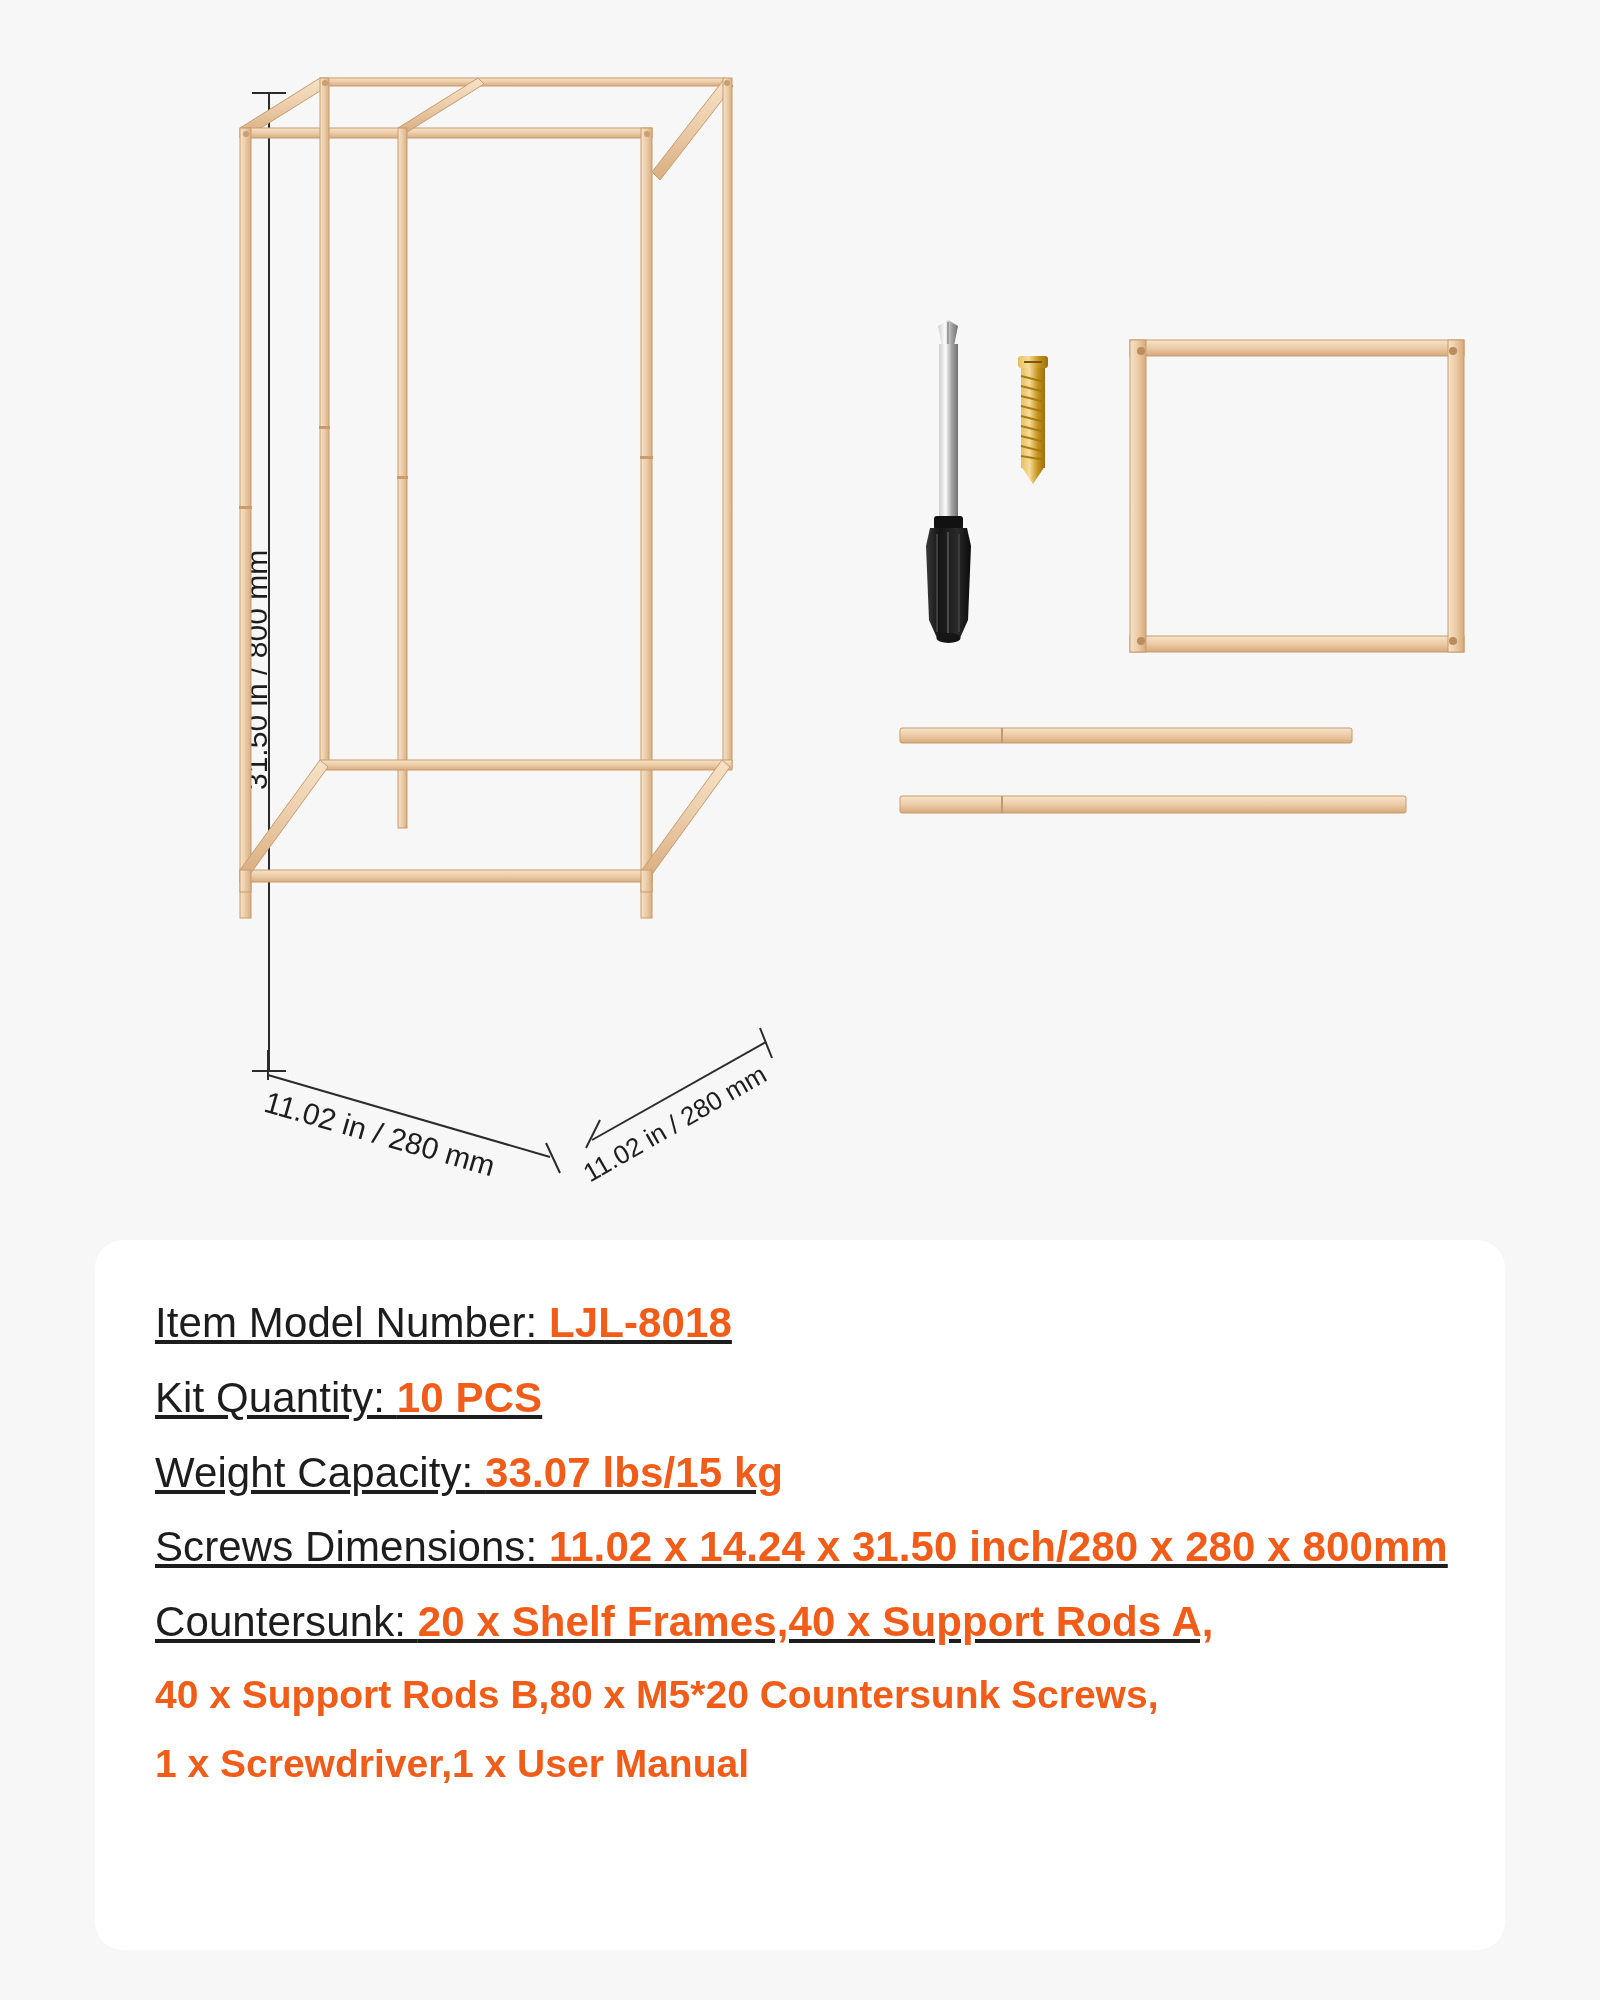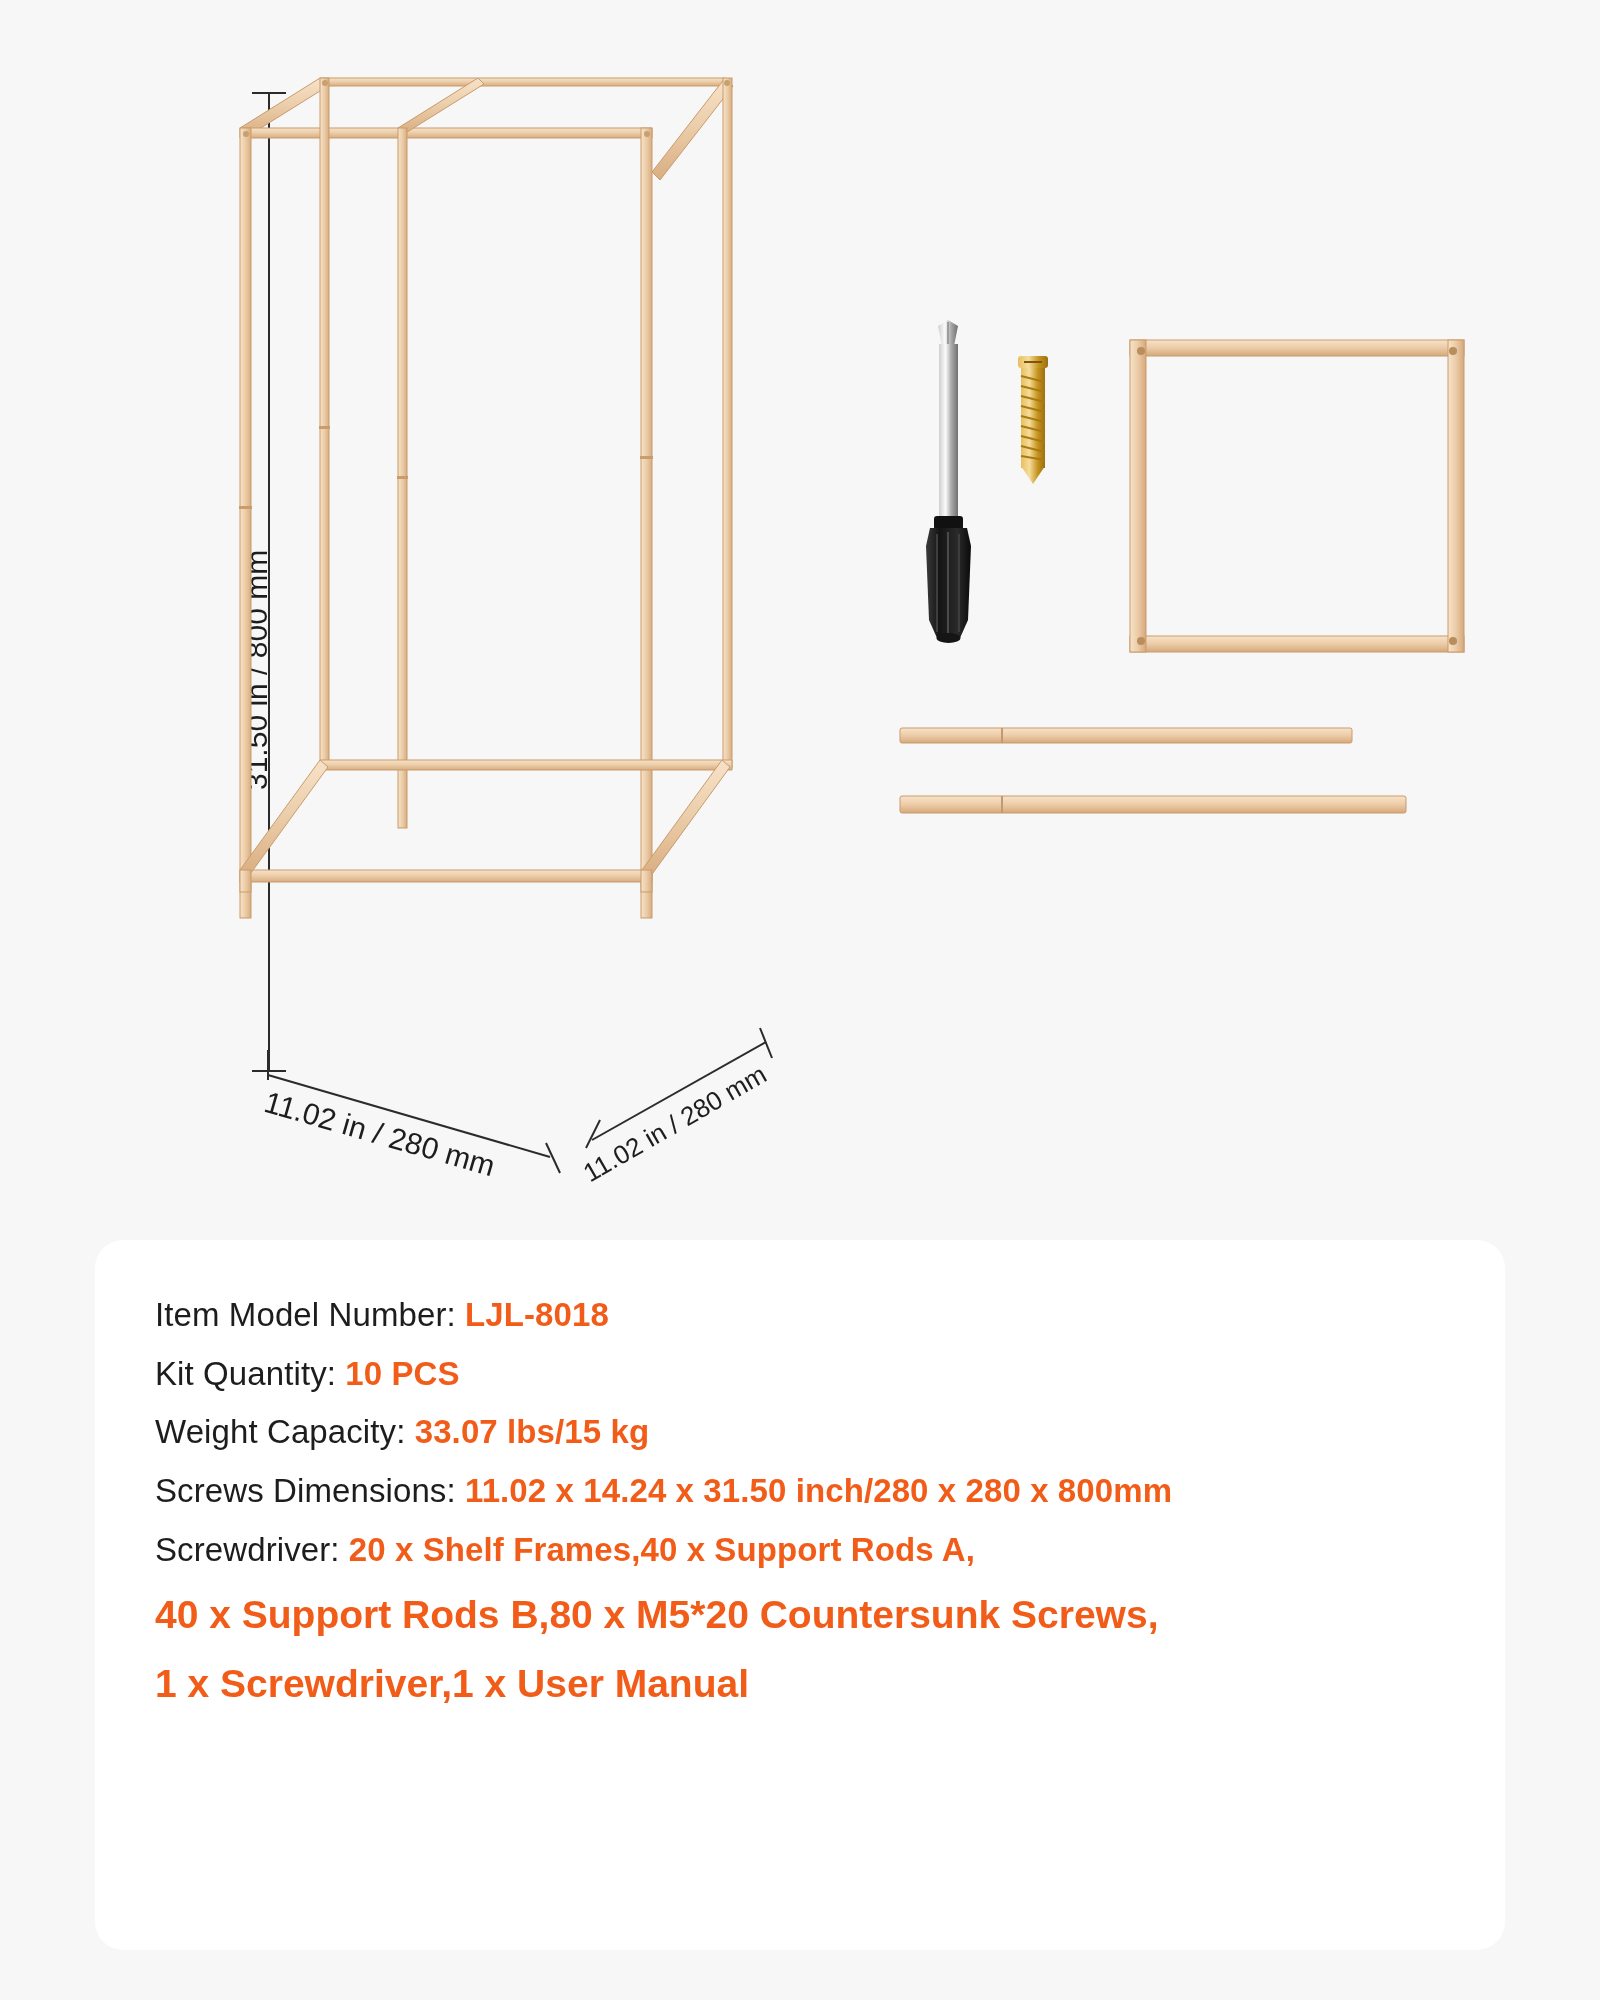--- a/index.html
+++ b/index.html
@@ -49,24 +49,25 @@
     height: 710px;
     background: #ffffff;
     border-radius: 28px;
   }
   .info-list {
     position: absolute;
     left: 60px; top: 46px;
     right: 40px;
   }
   .info-row {
-    font-size: 33px;
+    font-size: 42px;
     line-height: 1.78;
     color: #1d1d1d;
     letter-spacing: 0.1px;
+    text-decoration: underline;
   }
   .label { color: #1d1d1d; font-weight: 400; }
   .value { color: #f25c19; font-weight: 700; }
   .accessories-cont { color: #f25c19; font-weight: 700; font-size: 39px; line-height: 1.78; }
 </style>
 </head>
 <body>
 
 <div id="page">
 
@@ -275,21 +276,21 @@
       <div class="info-row">
         <span class="label">Weight Capacity: </span><span class="value">33.07 lbs/15 kg</span>
       </div>
 
 
       <div class="info-row">
         <span class="label">Screws Dimensions: </span><span class="value">11.02 x 14.24 x 31.50 inch/280 x 280 x 800mm</span>
       </div>
 
       <div class="info-row">
-        <span class="label">Screwdriver: </span><span class="value">20 x Shelf Frames,40 x Support Rods A,</span>
+        <span class="label">Countersunk: </span><span class="value">20 x Shelf Frames,40 x Support Rods A,</span>
       </div>
 
       <div class="accessories-cont">40 x Support Rods B,80 x M5*20 Countersunk Screws,</div>
       <div class="accessories-cont">1 x Screwdriver,1 x User Manual</div>
 
     </div>
   </div>
 
 </div>
 

